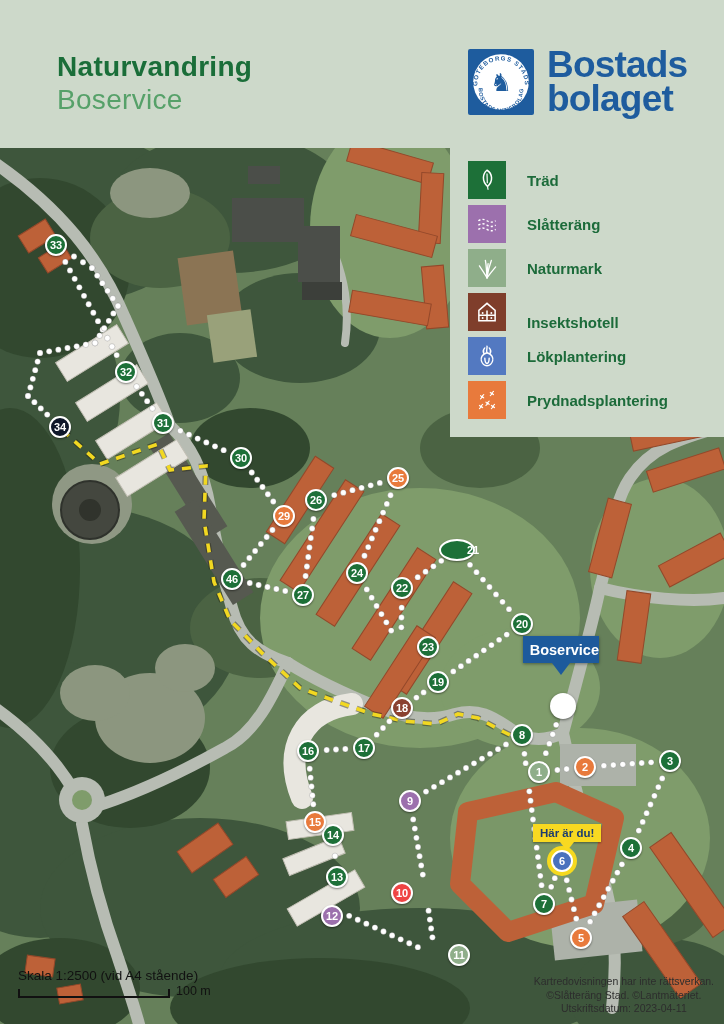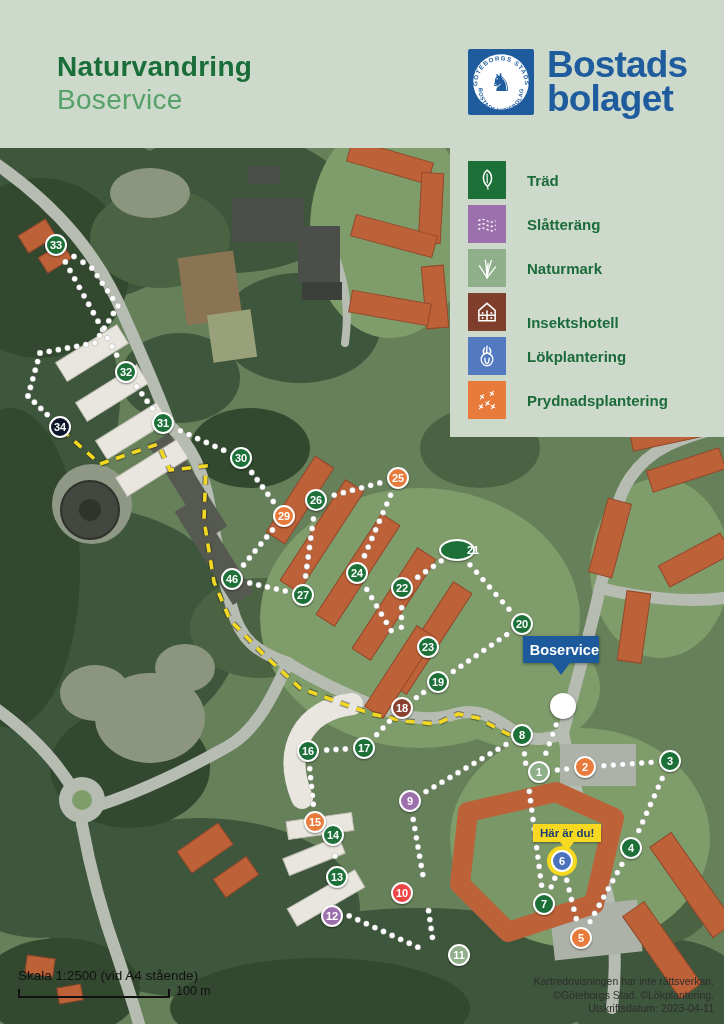--- a/index.html
+++ b/index.html
@@ -42,21 +42,21 @@
           font-size:11.5px;font-weight:bold;padding:3px 7px;box-shadow:0 1px 2px rgba(0,0,0,.4);}
   .flag-you::after{content:"";position:absolute;left:50%;top:100%;transform:translateX(-50%);
           border:7px solid transparent;border-top:9px solid #f8d921;border-bottom:0;}
   
   .scale-overlay{position:absolute;left:18px;top:820px;color:#111;}
   .scale-text{font-size:13.5px;}
   .scale-bar{display:flex;align-items:flex-end;margin-top:2px;}
   .scale-bar .bar{width:148px;height:7px;border-left:2px solid #111;border-right:2px solid #111;
           border-bottom:2px solid #111;}
   .scale-bar .bar-label{font-size:12.5px;margin-left:6px;line-height:1;}
-  .attribution{position:absolute;right:10px;top:827px;text-align:right;font-size:10.5px;
+  .attribution{position:absolute;right:10px;top:827px;text-align:center;font-size:10.5px;
           color:#2d2d2d;line-height:1.3;}
 </style>
 </head>
 <body>
 
 <div class="page">
 
   <div class="header">
     <div class="title-block">
       <div class="title-line1">Naturvandring</div>
@@ -633,17 +633,17 @@
     <div class="scale-overlay">
       <div class="scale-text">Skala 1:2500 (vid A4 stående)</div>
       <div class="scale-bar">
         <div class="bar"></div>
         <div class="bar-label">100 m</div>
       </div>
     </div>
 
     <div class="attribution" id="attribution">
         <div>Kartredovisningen har inte rättsverkan.</div>
-        <div>©Göteborgs Stad. ©Lökplantering.</div>
+        <div>©Slåtteräng Stad. ©Lantmäteriet.</div>
         <div>Utskriftsdatum: 2023-04-11</div>
       </div>
   </div>
 </div>
 
 </body></html>

